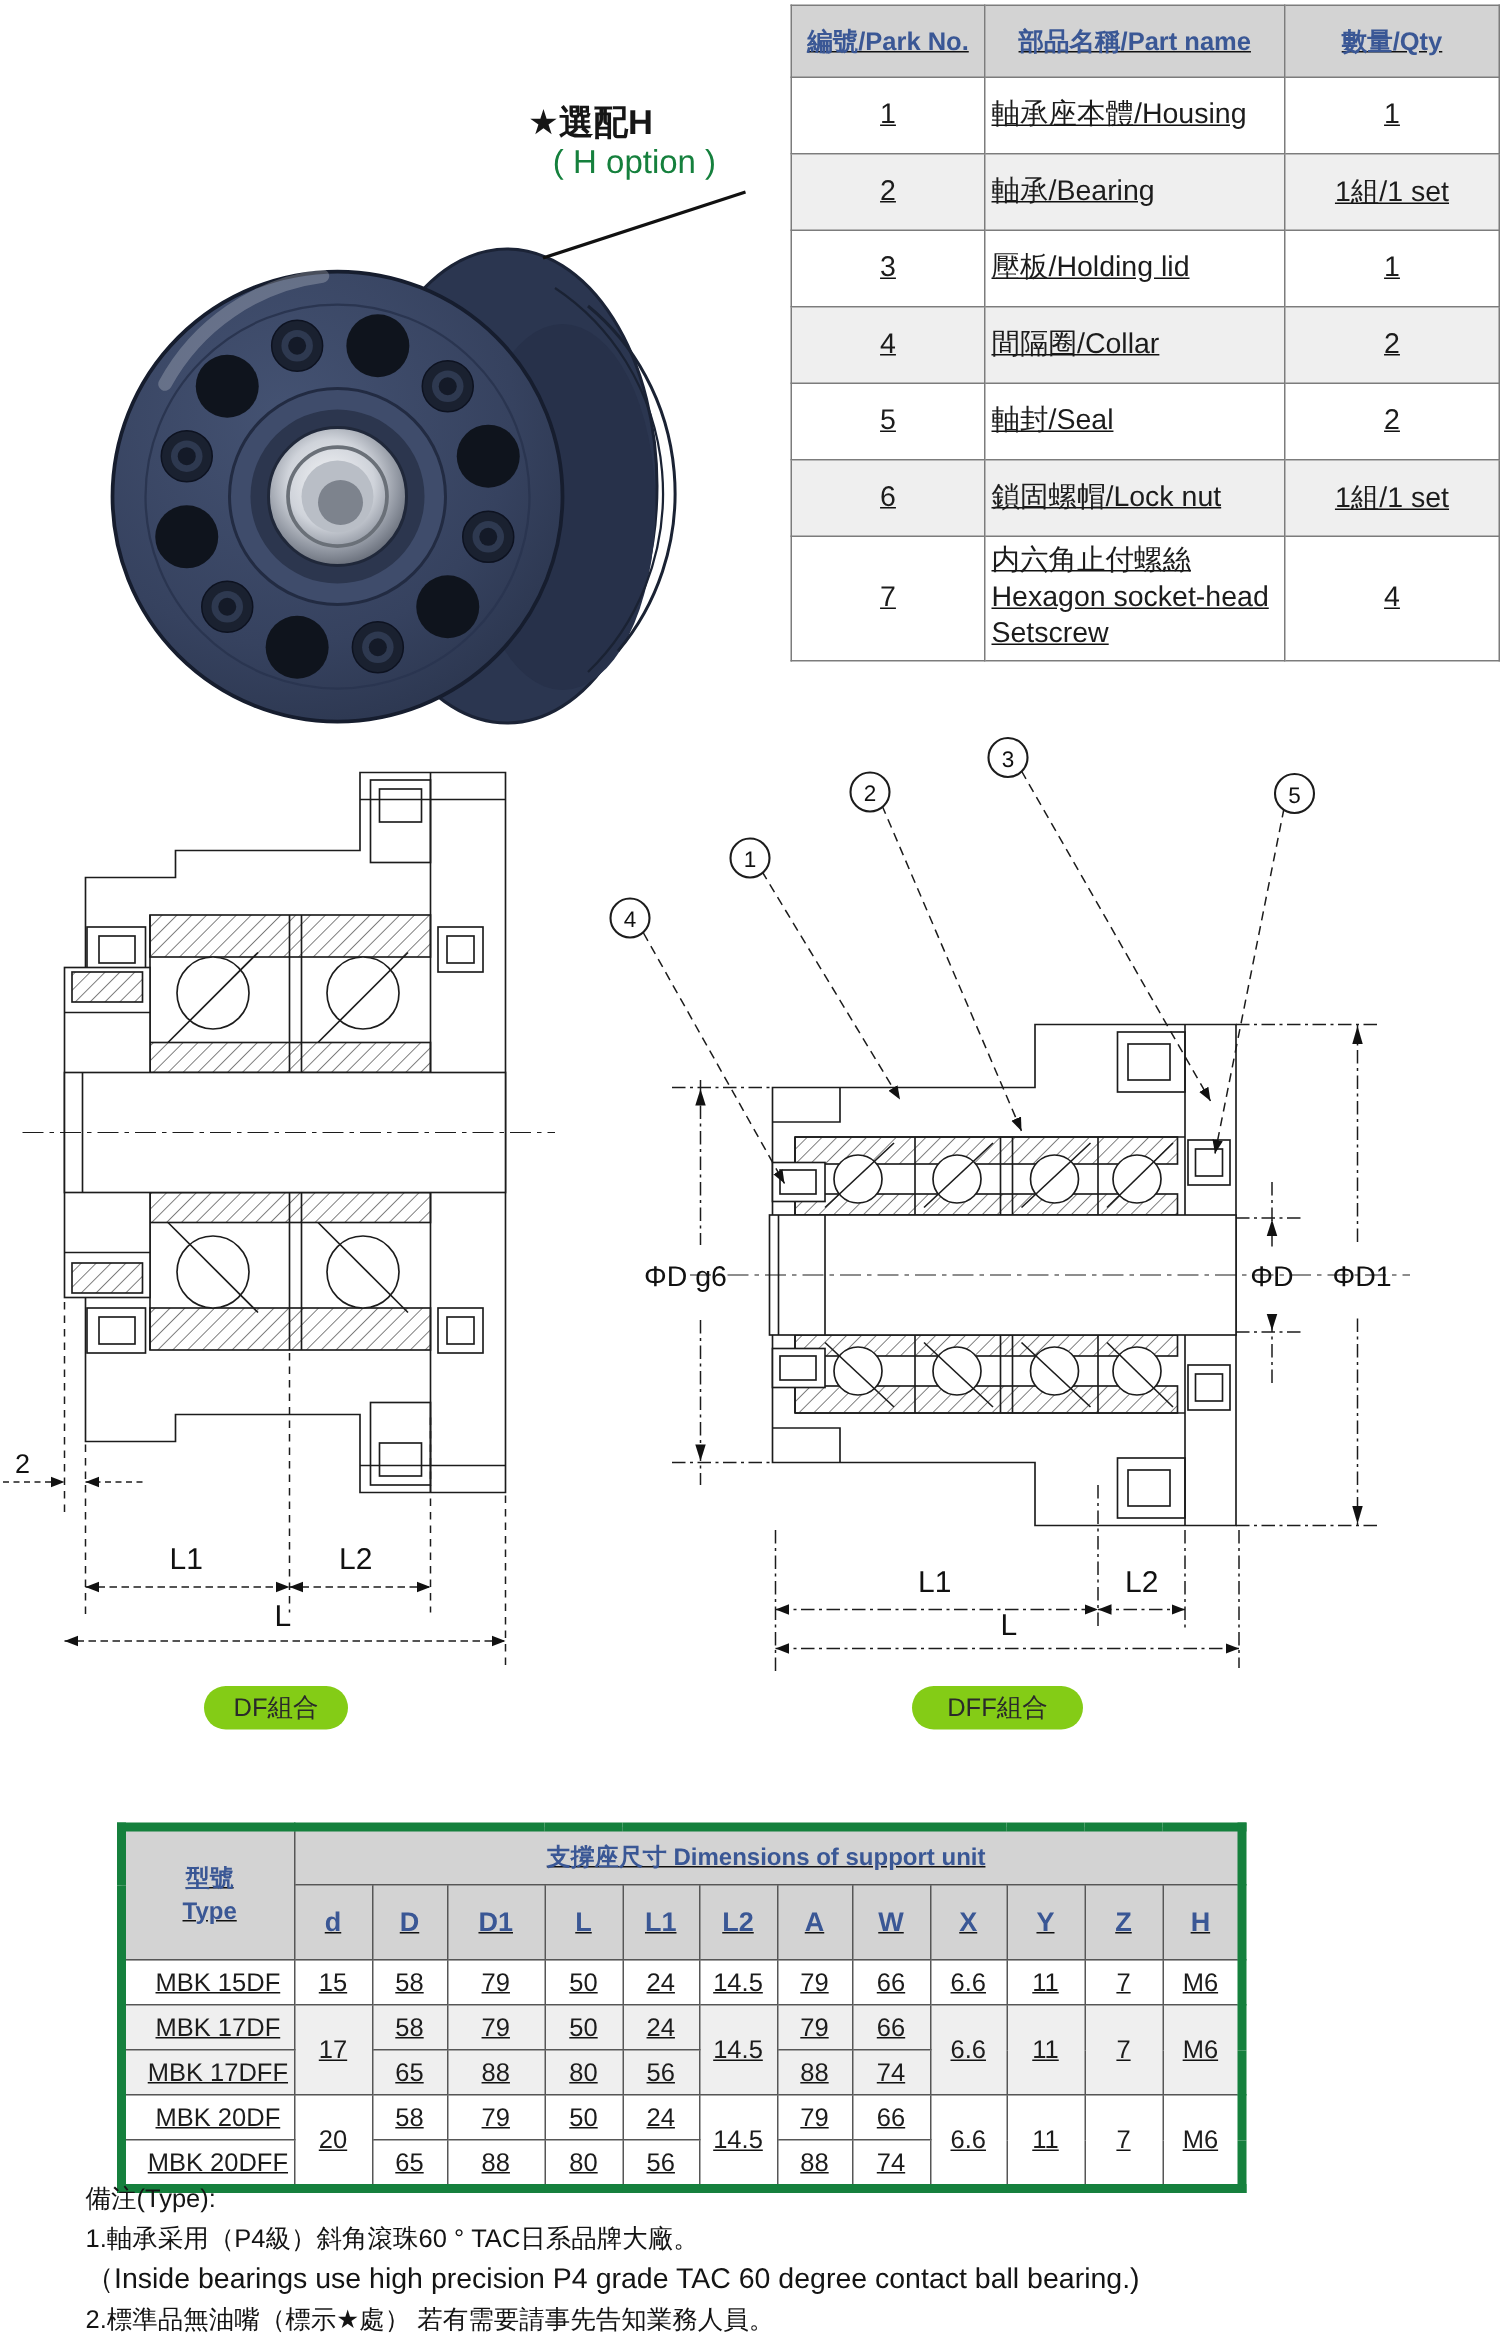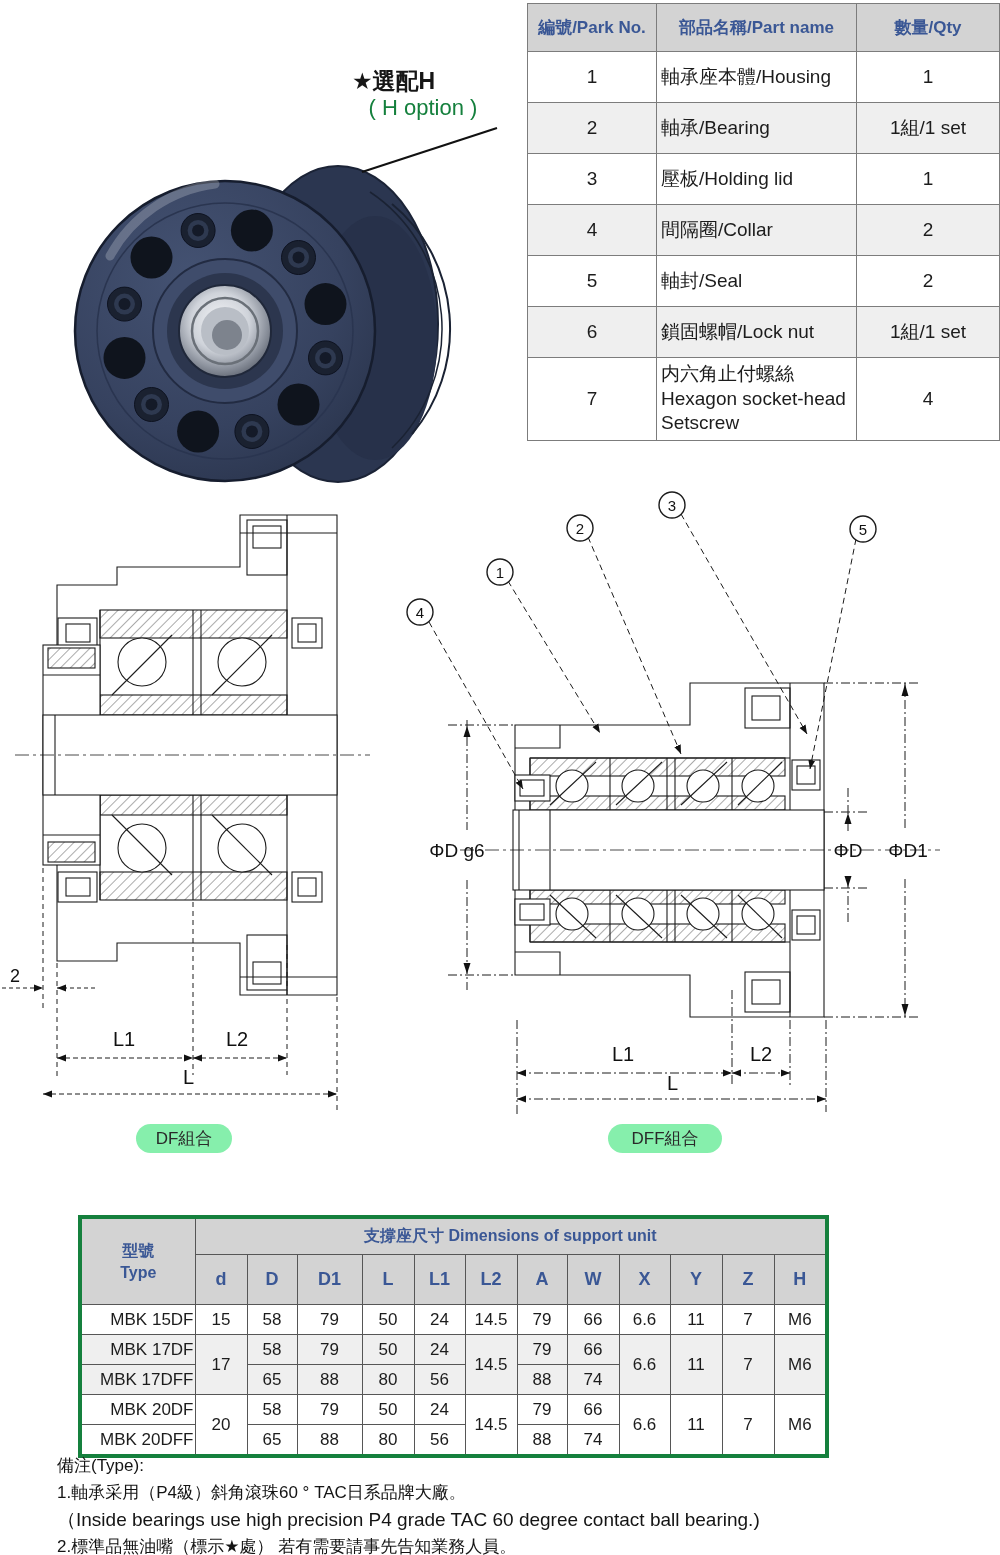--- a/index.html
+++ b/index.html
@@ -3,38 +3,38 @@
 <meta charset="utf-8">
 <style>
   html,body{margin:0;padding:0;background:#fff;}
   .page{position:relative;width:1000px;height:1555px;background:#ffffff;
         font-family:"Liberation Sans","DejaVu Sans",sans-serif;color:#111;overflow:hidden;}
   .abs{position:absolute;}
   
   .anno1{left:352px;top:66px;width:170px;font-size:23px;font-weight:600;color:#161616;}
   .anno2{left:338px;top:95px;width:170px;text-align:center;font-size:22px;color:#15803d;}
   
-  table{border-collapse:collapse;position:absolute;table-layout:fixed;}
+  table{border-collapse:collapse;position:absolute;table-layout:fixed;text-decoration:underline;}
   #parts{left:527px;top:3px;width:472px;}
   #parts td{border:1px solid #7c7c7c;text-align:center;vertical-align:middle;color:#1c1c1c;}
   #parts tr.head td{background:#d3d3d3;color:#3a5795;font-weight:600;font-size:17px;height:45px;}
   #parts tr.r td{height:48px;font-size:19px;}
   #parts tr.r7 td{height:80px;}
   #parts td.name{text-align:left;padding-left:4px;white-space:pre-line;font-size:17px;line-height:1.3;}
   #parts tr.alt td{background:#efefef;}
-  #dims{left:78px;top:1215px;width:747px;border:4px solid #15803d;}
+  #dims{left:78px;top:1215px;width:747px;border:6px solid #15803d;}
   #dims td{border:1px solid #565656;text-align:center;vertical-align:middle;font-size:17px;color:#1c1c1c;}
   #dims tr.h1 td{background:#d3d3d3;color:#3a5795;font-weight:600;height:33px;font-size:16px;}
   #dims tr.h2 td{background:#d3d3d3;color:#3a5795;font-weight:600;height:47px;font-size:18px;}
   #dims td.typeh{background:#d3d3d3;color:#3a5795;font-weight:600;white-space:pre-line;line-height:1.35;font-size:17px;}
   #dims tr.d td{height:27px;}
   #dims tr.alt td{background:#efefef;}
-  #dims td.type{text-align:right;padding-left:12px;}
+  #dims td.type{text-align:center;padding-left:12px;}
   
-  .pill{background:#86efac;border-radius:15px;text-align:center;font-size:17px;color:#2a2a2a;height:29px;line-height:29px;}
+  .pill{background:#84cc16;border-radius:15px;text-align:center;font-size:17px;color:#2a2a2a;height:29px;line-height:29px;}
   .pill-df{left:136px;top:1124px;width:96px;}
   .pill-dff{left:608px;top:1124px;width:114px;}
   .unit{left:512px;top:1186px;width:300px;text-align:right;font-size:17px;color:#141414;}
   
   .notes{left:57px;top:1452px;width:880px;font-size:17px;color:#141414;line-height:27px;}
   .notes .en{font-size:19px;}
   
   svg{position:absolute;}
   svg text{font-family:"Liberation Sans","DejaVu Sans",sans-serif;fill:#111;}
 </style>

